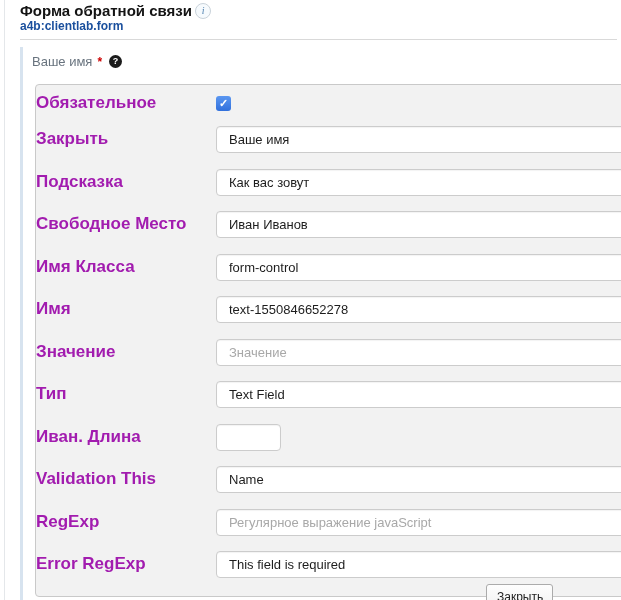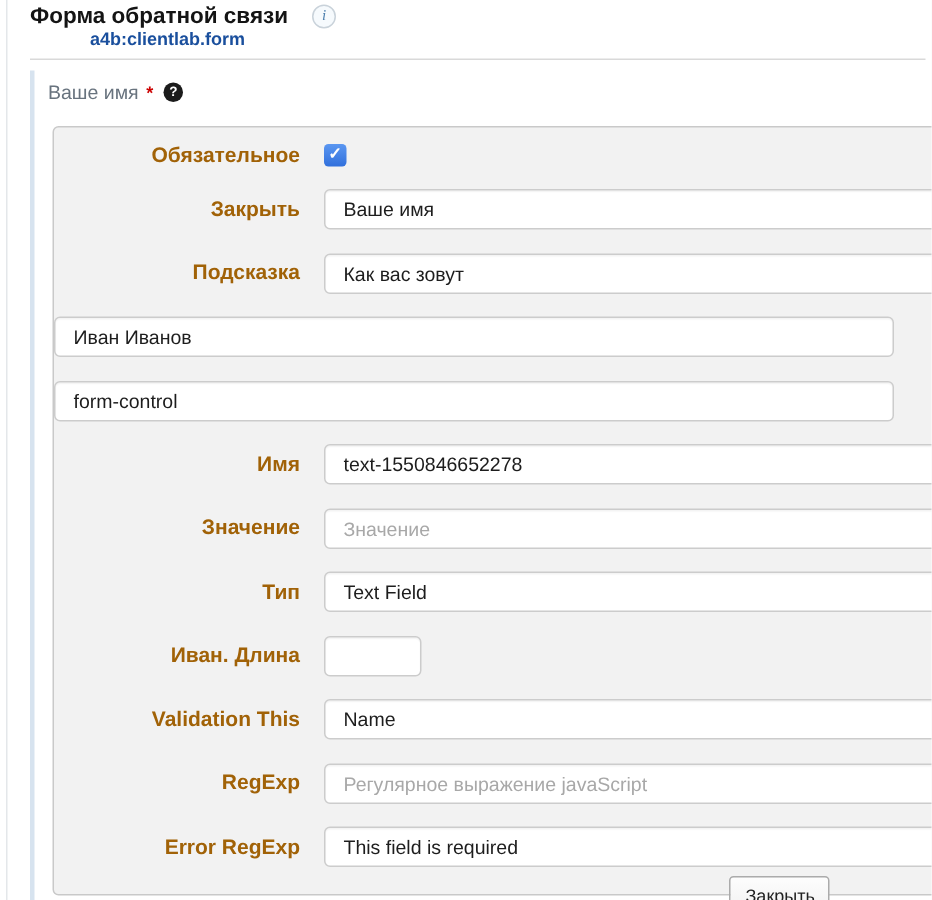--- a/index.html
+++ b/index.html
@@ -12,38 +12,38 @@
   }
   .left-rule {
     position: absolute; left: 4px; top: 0; bottom: 0;
     width: 1px; background: #e4e7ea;
   }
   .content {
     position: absolute; left: 20px; top: 0; width: 601px; height: 600px;
   }
   .title-row {
     position: absolute; top: 2px; left: 0;
-    display: flex; align-items: center; gap: 16px; height: 18px;
+    display: flex; align-items: center; gap: 3px; height: 18px;
   }
   .page-title {
     font-size: 15px; font-weight: bold; color: #141414; line-height: 18px;
     white-space: nowrap;
   }
   .info-icon {
     width: 14px; height: 14px; border-radius: 50%;
     border: 1px solid #c9d2da; background: #f6fafd;
     color: #4d7fae; font-size: 10px; font-style: italic;
     font-family: "Liberation Serif", serif;
     display: flex; align-items: center; justify-content: center;
     line-height: 1; flex: 0 0 auto;
   }
   .form-link {
     position: absolute; top: 19px; left: 0;
     font-size: 12px; font-weight: bold; color: #1a4f9d;
-    text-decoration: none; white-space: nowrap; margin-left: 40px;
+    text-decoration: none; white-space: nowrap;
   }
   .divider {
     position: absolute; top: 39px; left: 0; width: 597px; height: 1px;
     background: #d9d9d9;
   }
   .outer-panel {
     position: absolute; top: 47px; left: 0; width: 601px; height: 553px;
     border-left: 3px solid #d7e3ef;
   }
   .panel-header {
@@ -70,22 +70,22 @@
     padding-top: 11px;
     box-sizing: border-box;
   }
   .row {
     display: flex; align-items: center;
     height: 27px; margin: 0 0 15.5px 0;
   }
   .row-check { height: 15px; margin-bottom: 15px; }
   .flabel {
     width: 164px; margin-right: 16px; flex: 0 0 164px;
-    text-align: right;
-    font-size: 14px; font-weight: bold; color: #a16207;
+    text-align: left;
+    font-size: 17px; font-weight: bold; color: #a21caf;
     line-height: 1.1; white-space: nowrap;
   }
   .tinput {
     height: 27px; width: 560px; box-sizing: border-box;
     border: 1px solid #cccccc; border-radius: 4px;
     background: #ffffff;
     padding: 0 12px;
     font-family: "Liberation Sans", sans-serif;
     font-size: 13px; color: #1d1d1d;
     box-shadow: inset 0 1px 1px rgba(0,0,0,0.05);
@@ -149,24 +149,26 @@
         <label class="flabel">Закрыть</label>
         <input class="tinput" type="text" value="Ваше имя" style="">
       </div>
 
       <div class="row">
         <label class="flabel">Подсказка</label>
         <input class="tinput" type="text" value="Как вас зовут" style="">
       </div>
 
       <div class="row">
+        <label class="flabel">Свободное Место</label>
         <input class="tinput" type="text" value="Иван Иванов" style="">
       </div>
 
       <div class="row">
+        <label class="flabel">Имя Класса</label>
         <input class="tinput" type="text" value="form-control" style="">
       </div>
 
       <div class="row">
         <label class="flabel">Имя</label>
         <input class="tinput" type="text" value="text-1550846652278" style="">
       </div>
 
       <div class="row">
         <label class="flabel">Значение</label>

